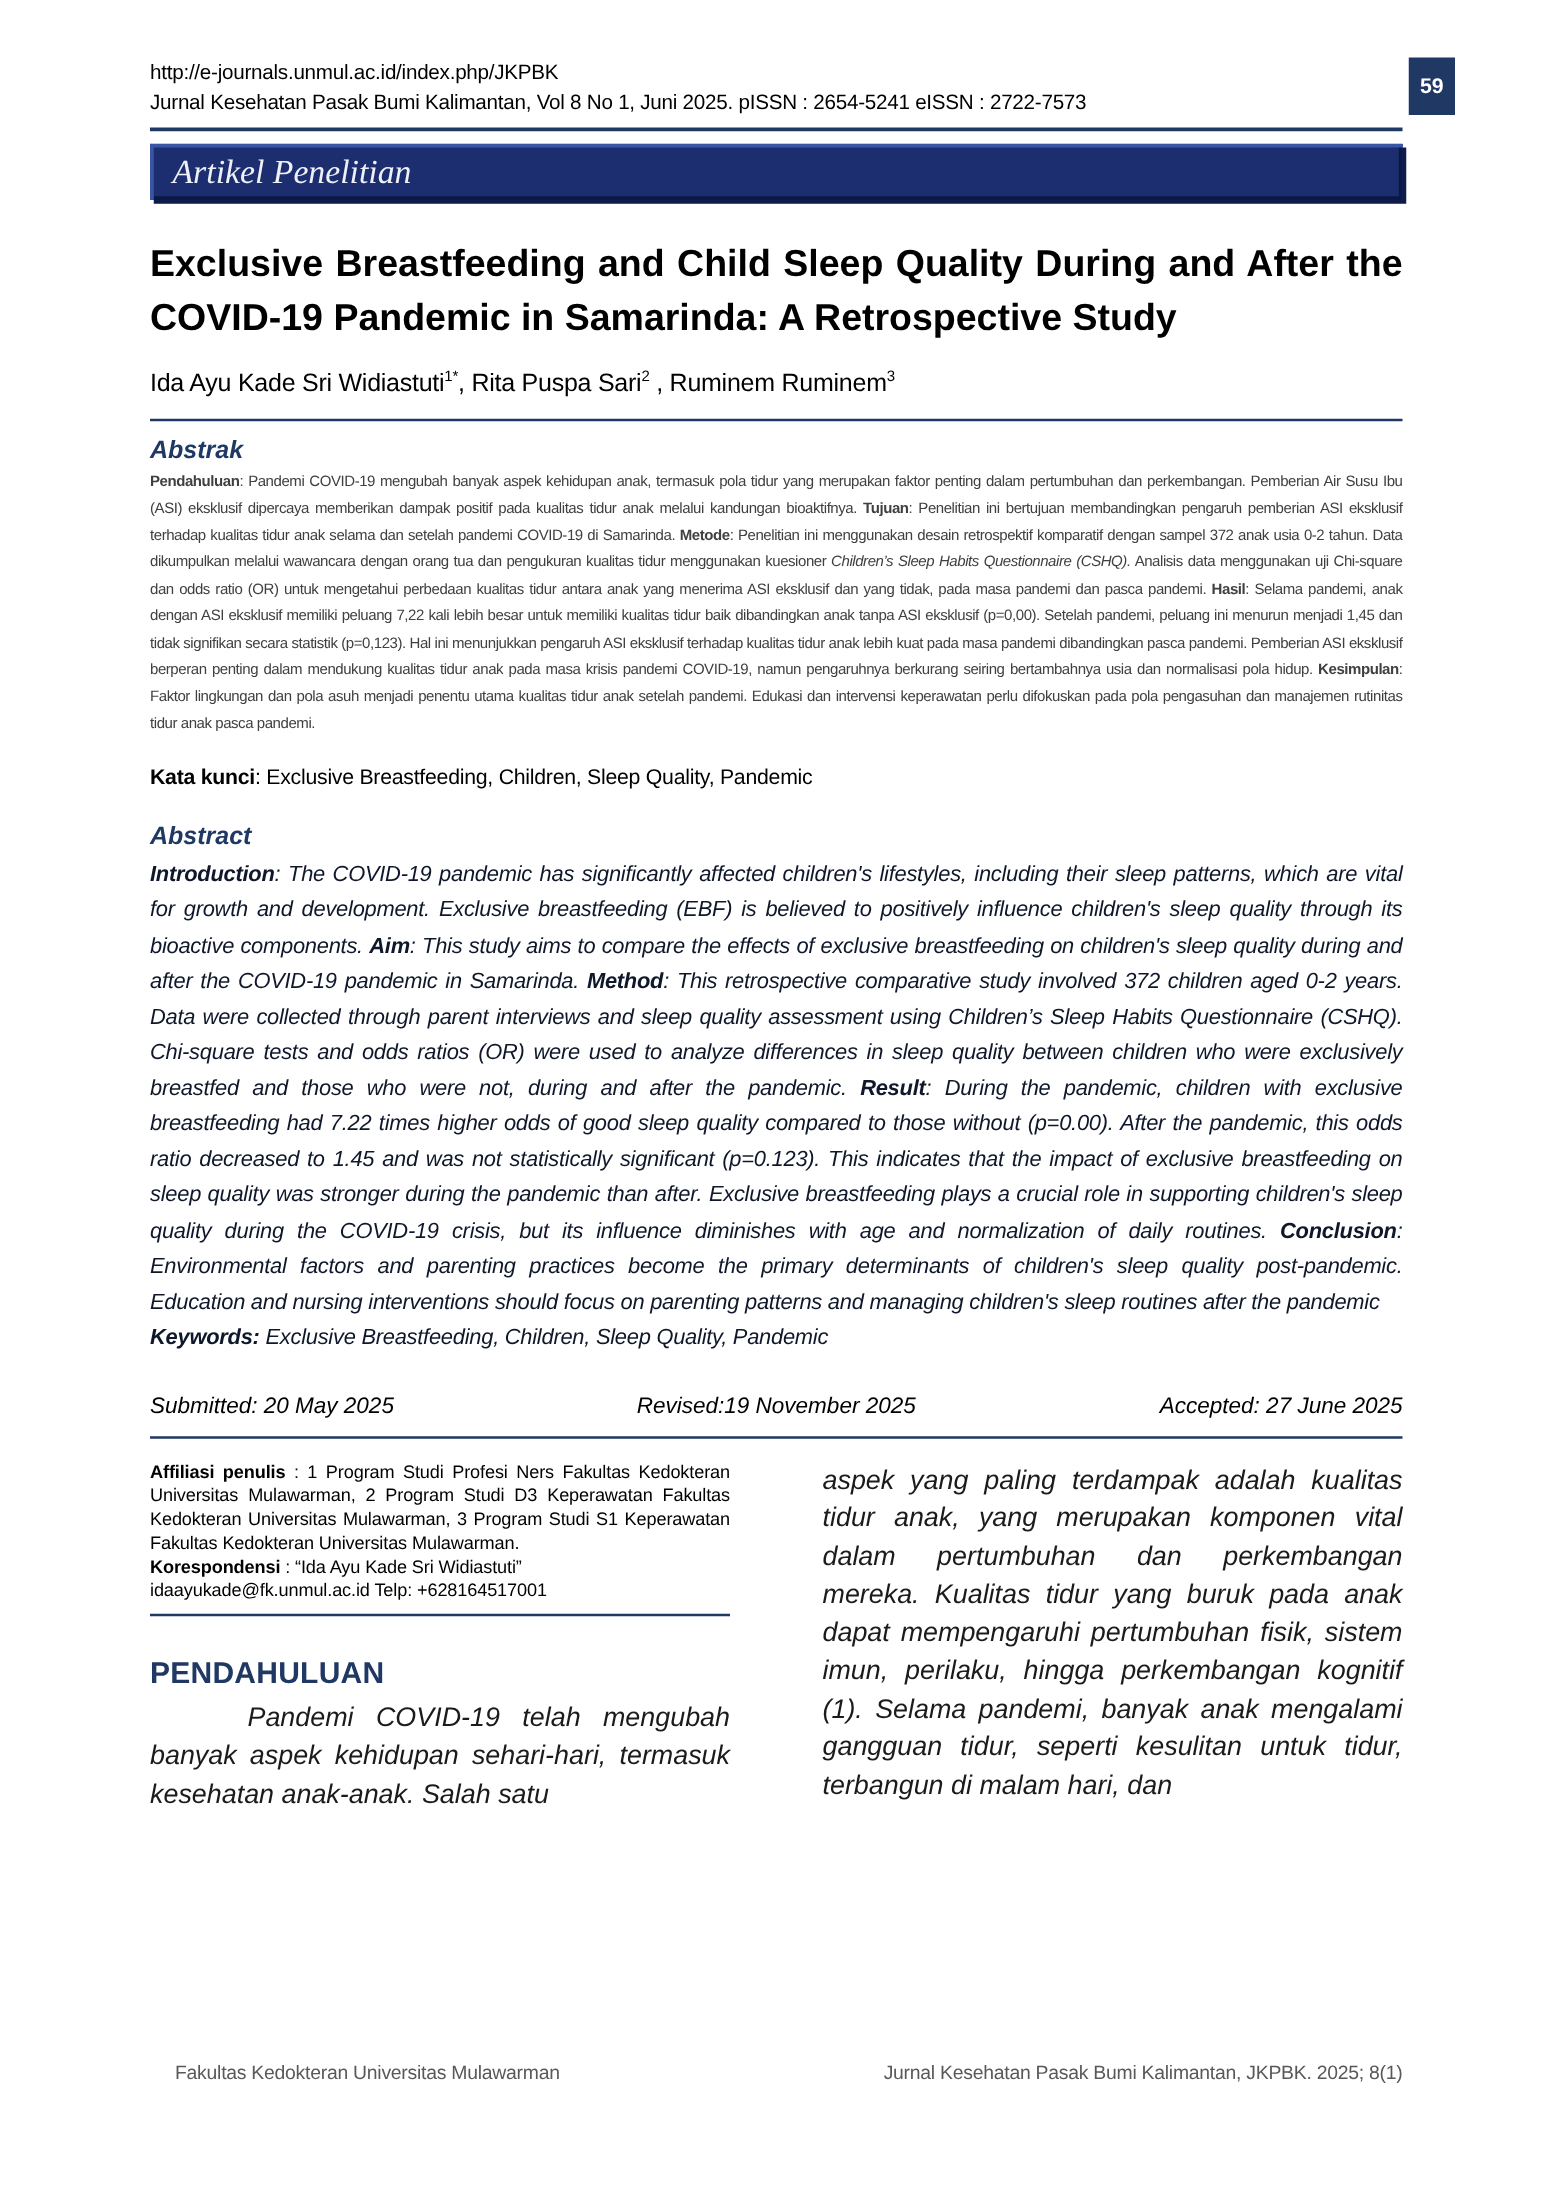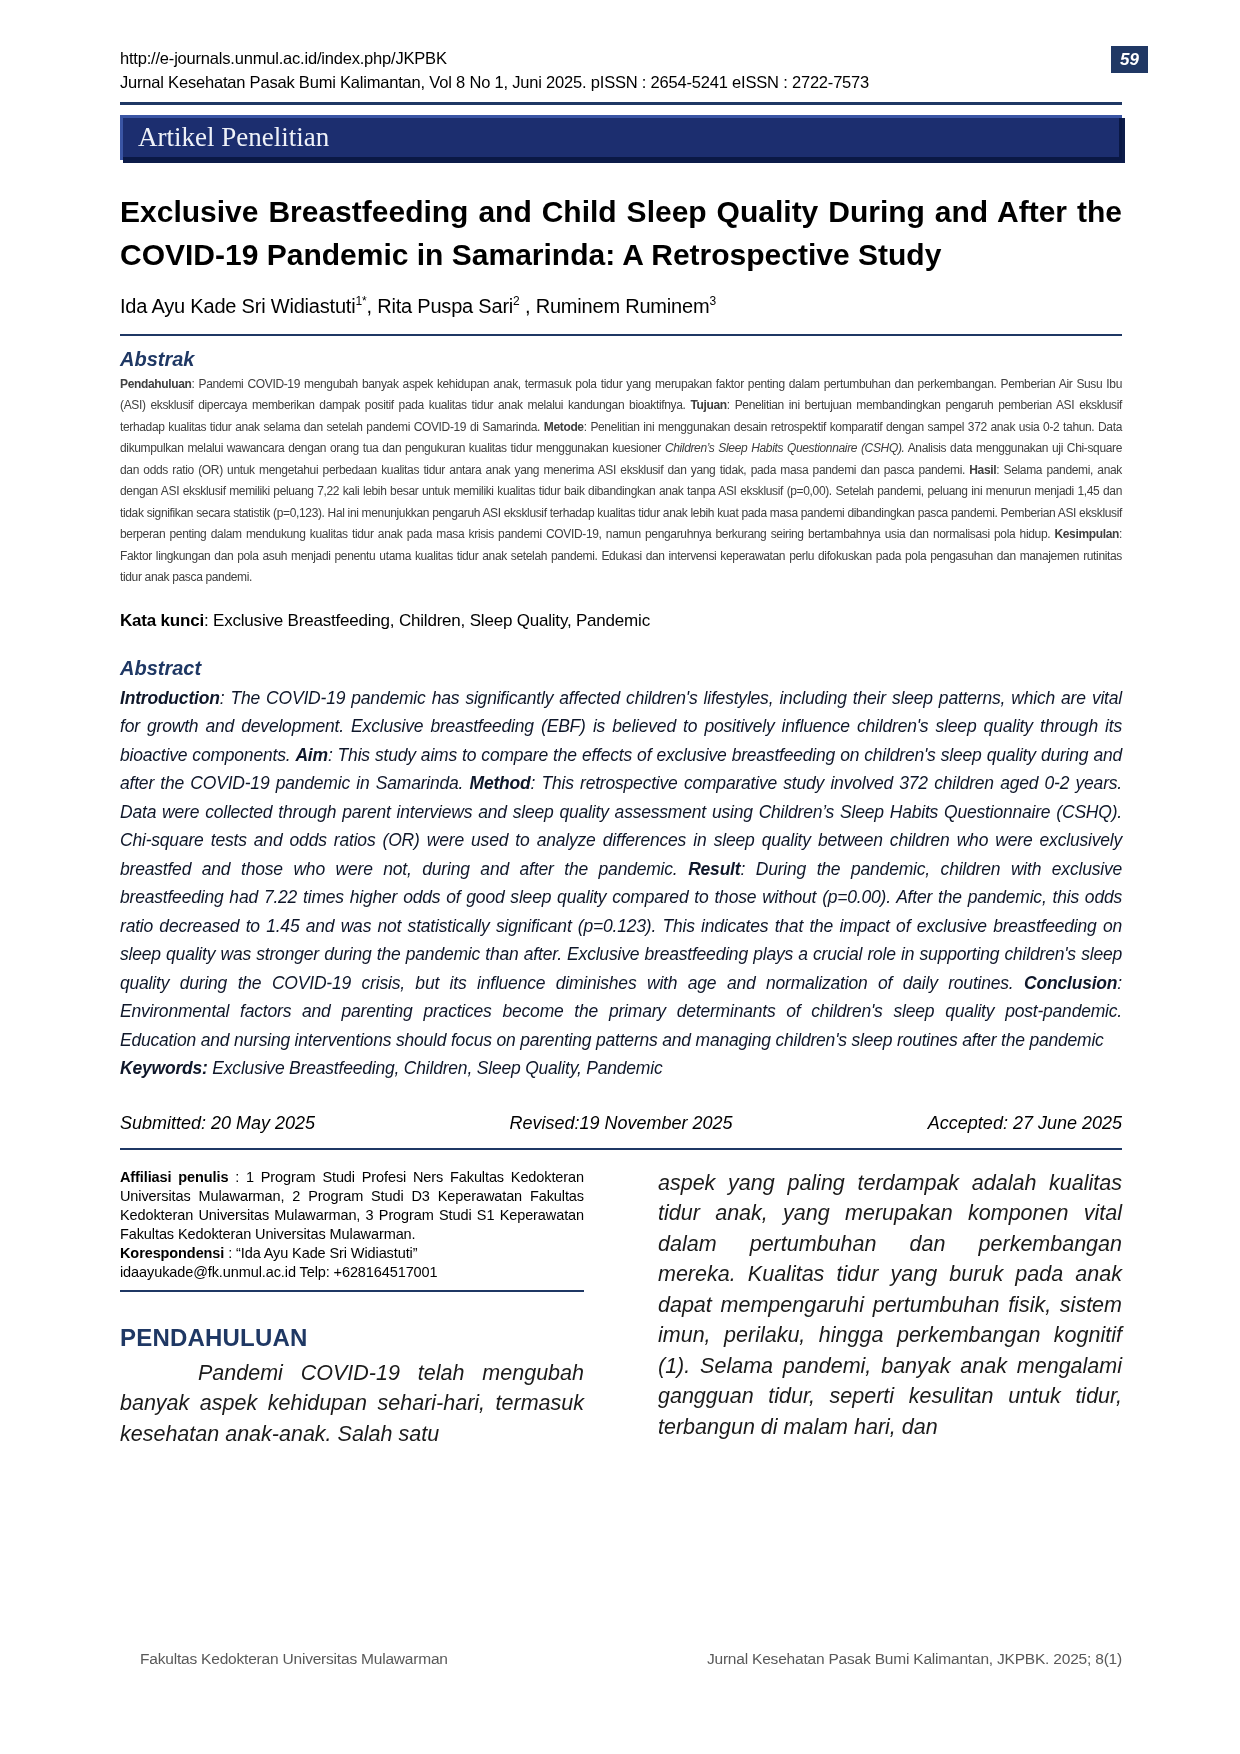--- a/index.html
+++ b/index.html
@@ -9,37 +9,38 @@
     width: 1240px; height: 1754px;
     background: #ffffff;
     padding: 46px 118px 0 120px;
     font-family: "Liberation Sans", sans-serif;
     color: #111;
     overflow: hidden;
   }
   
   .hdr { font-size: 16.5px; line-height: 24px; letter-spacing: -0.2px; color:#000; }
   .page-badge {
-    position: absolute; top: 46px; right: 92px;
-    width: 37px; height: 27px;
+    position: absolute; top: 46px; right: 76px;
+    width: 37px; height: 46px;
     background: #203864; color: #fff;
     display: flex; align-items: center; justify-content: center;
-    font-size: 17px; font-weight: 700; font-style: italic;
+    font-size: 17px; font-weight: 700;
   }
   .rule { border: none; border-top: 3px solid #1f3864; margin: 8px 0 0; }
   .rule-thin { border-top-width: 2.5px; }
 
   .banner {
     margin-top: 10px; height: 45px;
     background: #1c2e6f;
     color: #eef1f8;
     font-family: "Liberation Serif", serif;
     font-size: 27px; line-height: 45px;
     padding-left: 18px;
     box-shadow: inset 3px 3px 0 #3a55a4, inset -3px -3px 0 #0a1845, 3px 3px 0 #0d1c4a;
+    font-style: italic;
   }
 
   h1.title {
     margin: 30px 0 0;
     font-size: 30px; line-height: 43px; font-weight: 700;
     text-align: justify; color: #000;
   }
   .authors { margin: 18px 0 0; font-size: 20px; color: #000; letter-spacing: -0.2px; }
   .authors sup { font-size: 12px; }
   .authors-rule { margin-top: 16px; }

